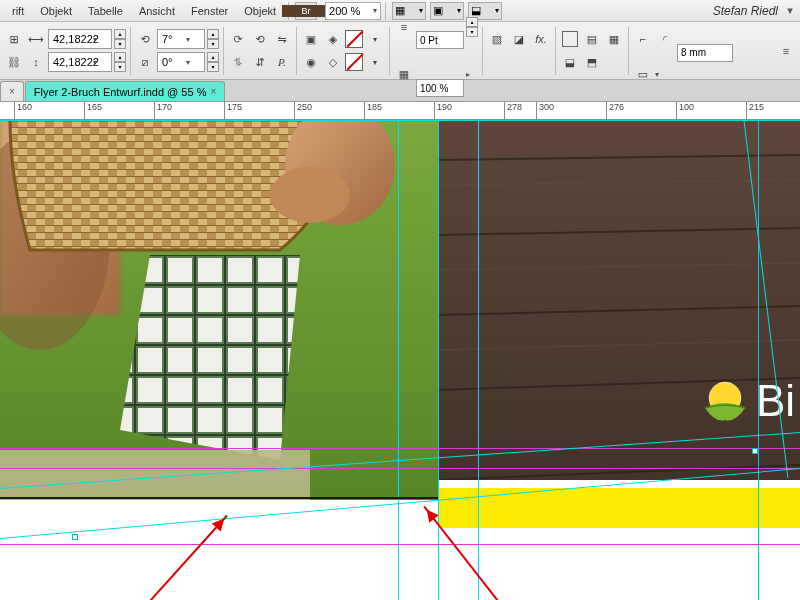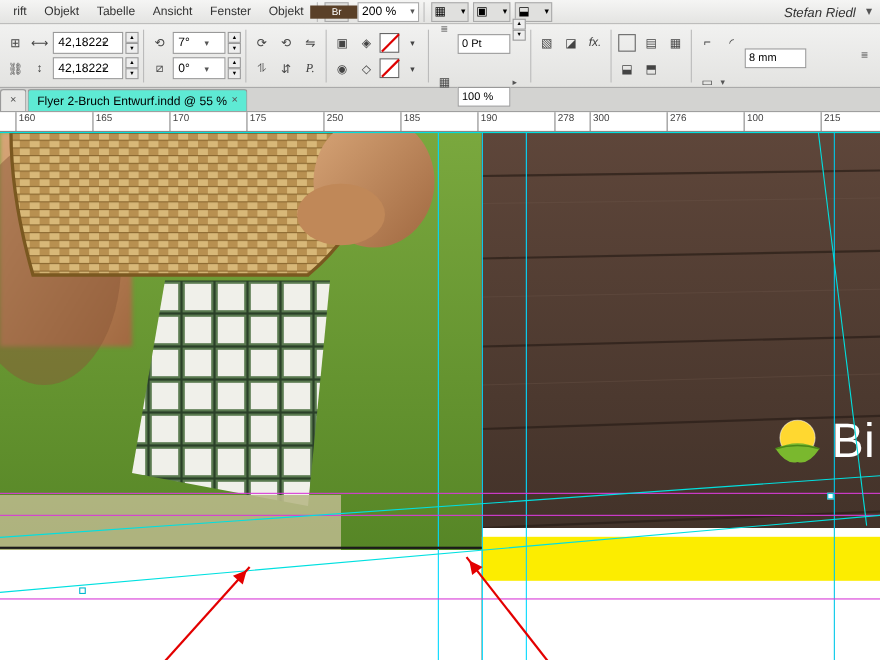--- a/index.html
+++ b/index.html
@@ -32,21 +32,21 @@
   .swatch.none::after{content:""; position:absolute; left:-2px; top:7px; width:22px; height:2px; background:#d00; transform:rotate(-45deg);}
   
   .tab-bar{background:#d3d3d1; height:22px; border-bottom:1px solid #999; display:flex; align-items:flex-end;}
   .tab{height:20px; padding:2px 8px; border:1px solid #999; border-bottom:none; background:#5eead4; margin-right:1px; display:flex; align-items:center; gap:4px; font-size:11px; border-radius:3px 3px 0 0;}
   .tab.active{background:#e8e8e6;}
   .tab .x{font-size:10px; color:#555; cursor:pointer;}
   
   .ruler-h{height:18px; background:#fff; border-bottom:1px solid #888; position:relative; font-size:9px; color:#444;}
   .ruler-h .tick{position:absolute; top:0; height:18px; border-left:1px solid #888; padding-left:2px;}
   
-  .canvas-area{position:relative; width:800px; height:480px; background:#b91c1c; overflow:hidden;}
+  .canvas-area{position:relative; width:800px; height:480px; background:#ec4899; overflow:hidden;}
   .img-left{position:absolute; left:0; top:0; width:438px; height:480px;}
   .img-right{position:absolute; left:438px; top:0; width:362px; height:480px;}
   
   .guide-v{position:absolute; top:0; bottom:0; width:1px; background:#00d9ff;}
   .guide-h{position:absolute; left:0; right:0; height:1px; background:#d83bd8;}
   
   .yellow-band{position:absolute; height:40px; background:#fced00;}
   
   .logo{position:absolute; width:50px; height:50px;}
   .logo-text{position:absolute; color:#fff; font-size:44px; font-weight:500; font-family:Arial,sans-serif;}

